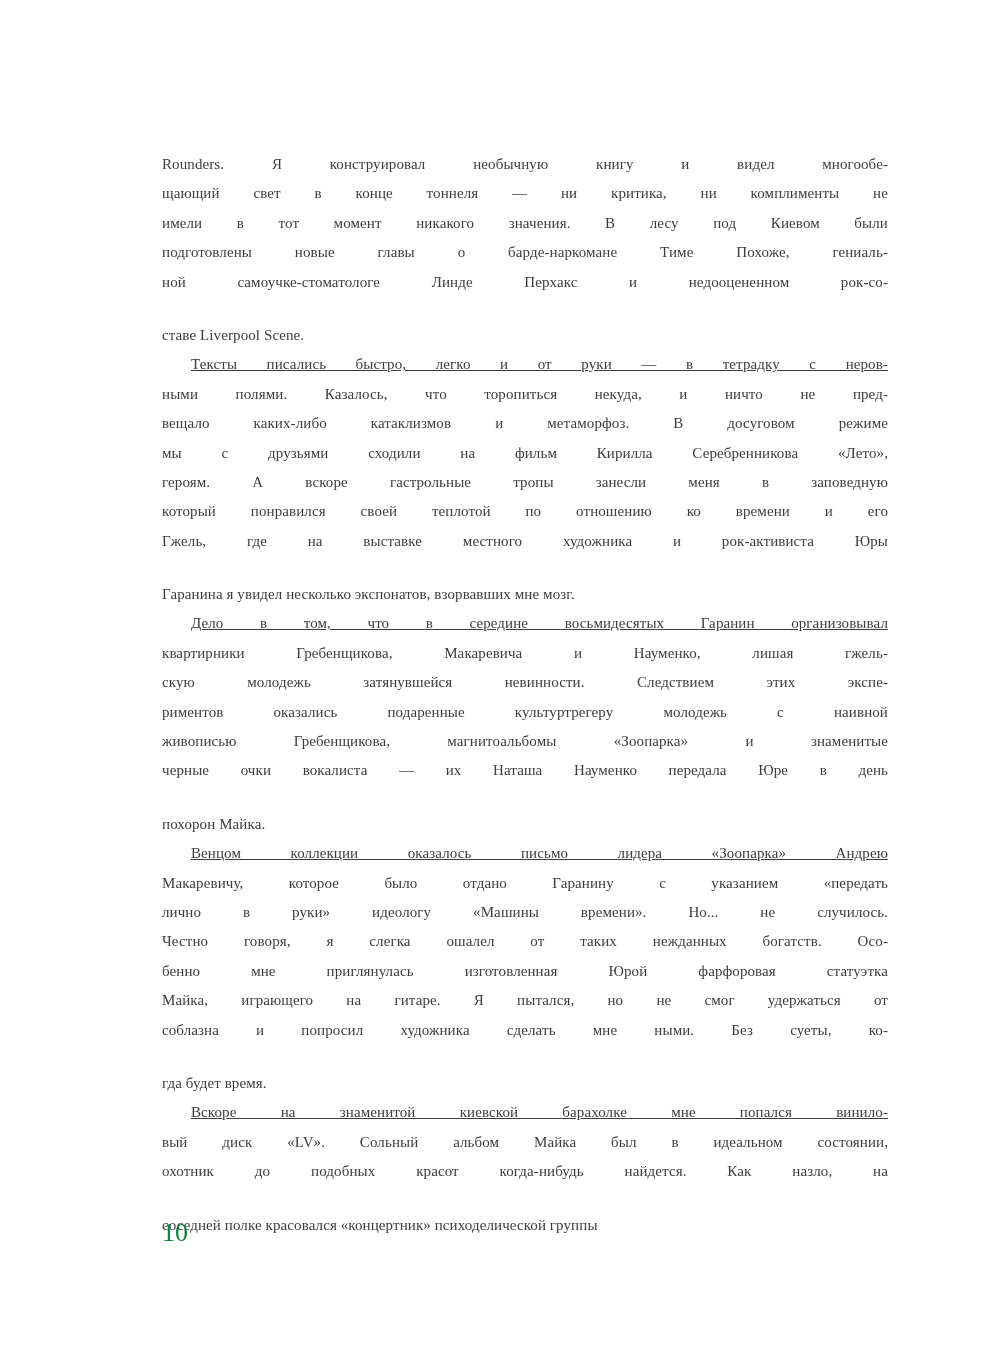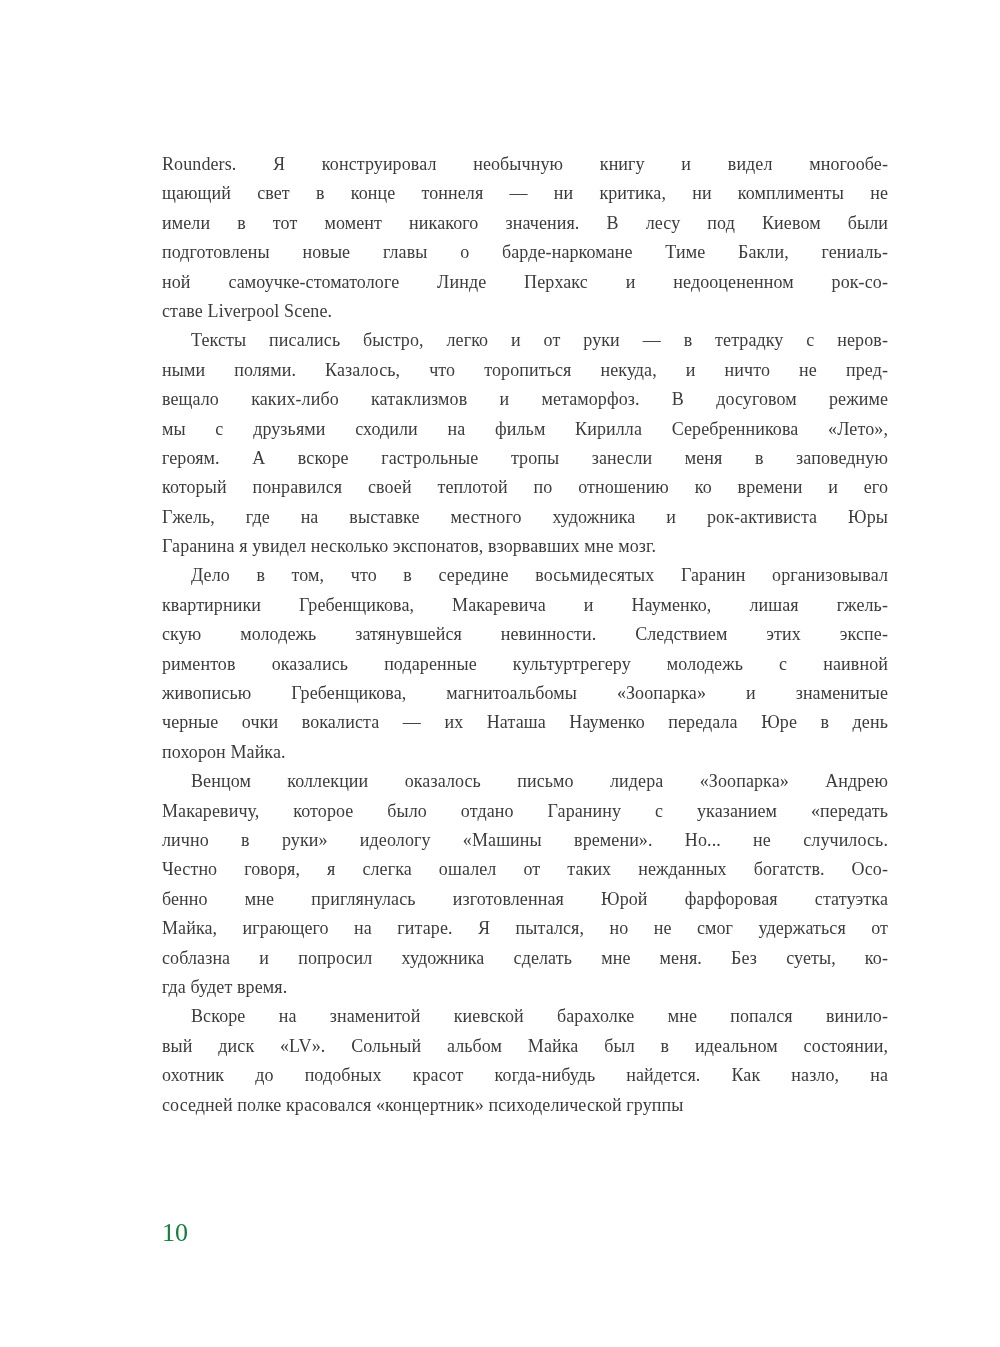--- a/index.html
+++ b/index.html
@@ -14,61 +14,63 @@
     background: #ffffff;
     overflow: hidden;
     font-family: "Liberation Serif", "DejaVu Serif", serif;
     color: #3c3c3c;
   }
   .text-block {
     position: absolute;
     left: 162px;
     top: 150px;
     width: 726px;
-    font-size: 18px;
+    font-size: 15px;
     font-weight: 400;
   }
   .paragraph {
     margin: 0;
     padding: 0;
   }
   .line {
     height: 29.4px;
     line-height: 29.4px;
     text-align: justify;
     text-align-last: justify;
     overflow: hidden;
     letter-spacing: 0.1px;
   }
   .line.last {
     text-align: center;
     text-align-last: left;
+    margin-top: 24px;
   }
   .line.indent {
     text-indent: 29px;
+    text-decoration: underline;
   }
   .page-number {
     position: absolute;
     left: 162px;
     top: 1218px;
     font-size: 26px;
     line-height: 29px;
     color: #15803d;
   }
 </style>
 </head>
 <body>
 
 <div class="book-page">
   <div class="text-block">
       <div class="paragraph">
         <div class="line">Rounders. Я конструировал необычную книгу и видел многообе-</div>
         <div class="line">щающий свет в конце тоннеля — ни критика, ни комплименты не</div>
         <div class="line">имели в тот момент никакого значения. В лесу под Киевом были</div>
-        <div class="line">подготовлены новые главы о барде-наркомане Тиме Бакли, гениаль-</div>
+        <div class="line">подготовлены новые главы о барде-наркомане Тиме Похоже, гениаль-</div>
         <div class="line">ной самоучке-стоматологе Линде Перхакс и недооцененном рок-со-</div>
         <div class="line last">ставе Liverpool Scene.</div>
       </div>
       <div class="paragraph">
         <div class="line indent">Тексты писались быстро, легко и от руки — в тетрадку с неров-</div>
         <div class="line">ными полями. Казалось, что торопиться некуда, и ничто не пред-</div>
         <div class="line">вещало каких-либо катаклизмов и метаморфоз. В досуговом режиме</div>
         <div class="line">мы с друзьями сходили на фильм Кирилла Серебренникова «Лето»,</div>
         <div class="line">героям. А вскоре гастрольные тропы занесли меня в заповедную</div>
         <div class="line">который понравился своей теплотой по отношению ко времени и его</div>
@@ -84,21 +86,21 @@
         <div class="line">черные очки вокалиста — их Наташа Науменко передала Юре в день</div>
         <div class="line last">похорон Майка.</div>
       </div>
       <div class="paragraph">
         <div class="line indent">Венцом коллекции оказалось письмо лидера «Зоопарка» Андрею</div>
         <div class="line">Макаревичу, которое было отдано Гаранину с указанием «передать</div>
         <div class="line">лично в руки» идеологу «Машины времени». Но... не случилось.</div>
         <div class="line">Честно говоря, я слегка ошалел от таких нежданных богатств. Осо-</div>
         <div class="line">бенно мне приглянулась изготовленная Юрой фарфоровая статуэтка</div>
         <div class="line">Майка, играющего на гитаре. Я пытался, но не смог удержаться от</div>
-        <div class="line">соблазна и попросил художника сделать мне меня. Без суеты, ко-</div>
+        <div class="line">соблазна и попросил художника сделать мне ными. Без суеты, ко-</div>
         <div class="line last">гда будет время.</div>
       </div>
       <div class="paragraph">
         <div class="line indent">Вскоре на знаменитой киевской барахолке мне попался винило-</div>
         <div class="line">вый диск «LV». Сольный альбом Майка был в идеальном состоянии,</div>
         <div class="line">охотник до подобных красот когда-нибудь найдется. Как назло, на</div>
         <div class="line last">соседней полке красовался «концертник» психоделической группы</div>
       </div>
     </div>
   <div class="page-number">10</div>

